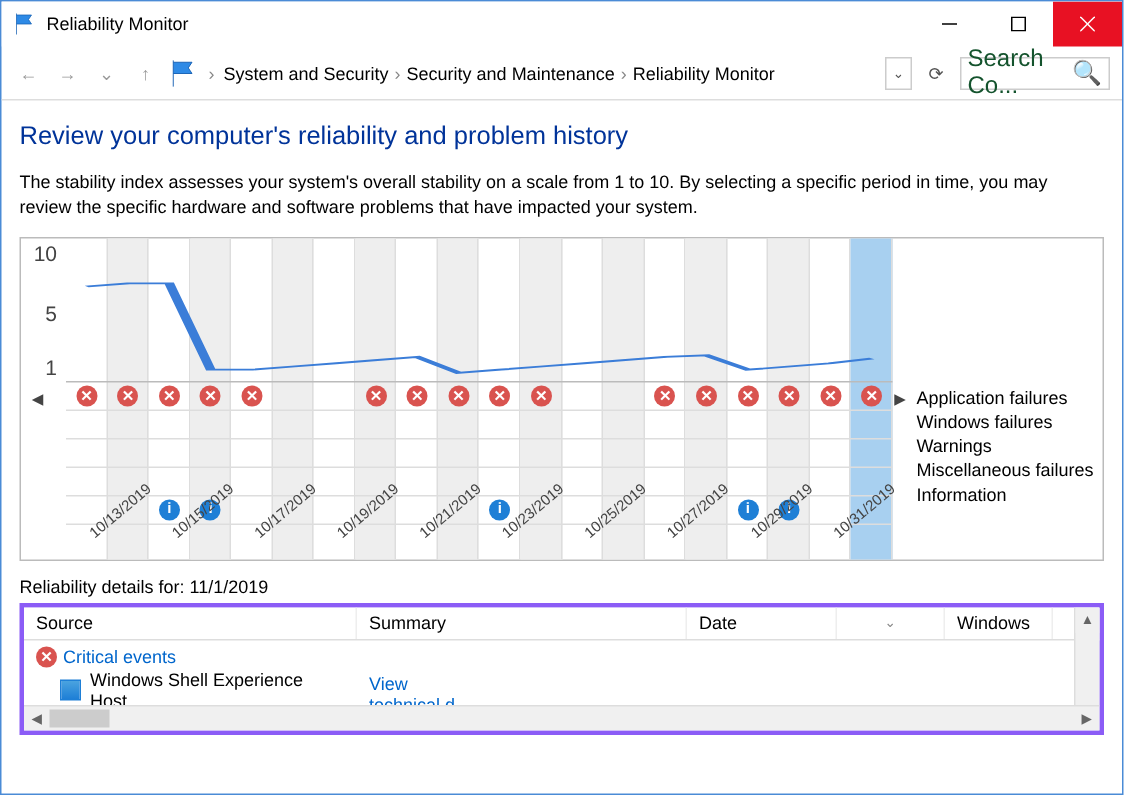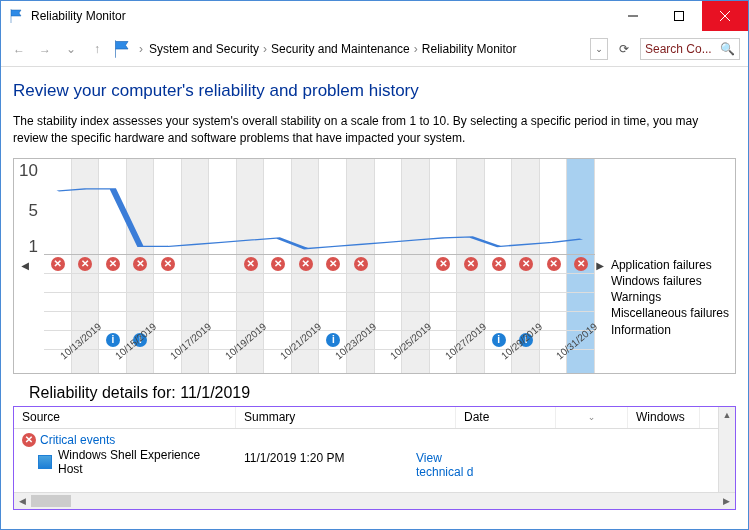--- a/index.html
+++ b/index.html
@@ -8,51 +8,51 @@
 .titlebar-icon{width:16px;height:16px;margin-right:6px}
 .titlebar-text{flex:1;font-size:12px;color:#000}
 .winbtn{width:46px;height:30px;display:flex;align-items:center;justify-content:center;color:#000}
 .winbtn.close{background:#e81123;color:#fff}
 .navbar{height:36px;display:flex;align-items:center;padding:0 8px;border-bottom:1px solid #ddd;gap:6px}
 .nav-arrow{width:20px;height:20px;display:flex;align-items:center;justify-content:center;color:#999}
 .flag-icon{width:20px;height:20px}
 .breadcrumb{display:flex;align-items:center;gap:4px;flex:1;color:#000;font-size:12px}
 .breadcrumb span.sep{color:#888}
 .refresh{color:#555}
-.search{width:100px;height:22px;border:1px solid #ccc;display:flex;align-items:center;padding:0 4px;color:#7f1d1d;font-size:12px}
+.search{width:100px;height:22px;border:1px solid #ccc;display:flex;align-items:center;padding:0 4px;color:#14532d;font-size:16px}
 .search span.mag{margin-left:auto}
 .content{padding:14px 12px 0 12px}
 h1{color:#003399;font-weight:400;font-size:17px;margin-bottom:12px}
 .desc{font-size:12px;color:#000;line-height:1.45;margin-bottom:10px}
 .viewby-row{display:flex;font-size:12px;margin-bottom:2px}
 .viewby-row .right{margin-left:auto}
 .link{color:#0066cc}
 .chart-wrap{position:relative;border:1px solid #bbb;height:216px;margin-top:2px}
 .chart-area{position:absolute;left:30px;right:140px;top:0;bottom:0}
 .grid-cols{position:absolute;inset:0;display:grid;grid-template-columns:repeat(20,1fr)}
 .grid-cols div{border-right:1px solid #ddd}
 .grid-cols div.shade{background:#eee}
 .grid-cols div.selected{background:#a8d0f0}
 .stability{position:absolute;left:0;right:0;top:0;height:96px;border-bottom:1px solid #bbb}
-.y-labels{position:absolute;left:4px;top:0;height:96px;width:22px;font-size:17px;color:#444}
+.y-labels{position:absolute;left:4px;top:0;height:96px;width:22px;font-size:14px;color:#444}
 .y-labels div{position:absolute;right:2px}
 .rows{position:absolute;left:0;right:0;top:96px;height:95px}
 .row{height:19px;border-bottom:1px solid #ddd;position:relative}
 .x-labels{position:absolute;left:0;right:0;bottom:0;height:25px}
 .x-labels div{position:absolute;transform:rotate(-40deg);transform-origin:left top;font-size:10px;color:#444;white-space:nowrap;top:5px}
 .categories{position:absolute;right:6px;top:98px;font-size:12px;color:#000;line-height:1.35}
 .scroll-arrow{position:absolute;top:98px;width:14px;height:18px;display:flex;align-items:center;justify-content:center;color:#444;font-size:10px}
 .scroll-arrow.left{left:4px}
 .scroll-arrow.right{right:128px}
 svg.line{position:absolute;left:0;top:0;width:100%;height:96px}
 .icon-dot{position:absolute;width:14px;height:14px;border-radius:50%;display:flex;align-items:center;justify-content:center;color:#fff;font-size:10px;font-weight:bold;transform:translateX(-50%)}
 .icon-dot.err{background:#d9534f}
 .icon-dot.info{background:#1e7fd6}
-.details-hdr{font-size:16px;margin:10px 0 4px 16px}
-.table{border:1px solid #8b5cf6;height:104px;position:relative;overflow:hidden}
+.details-hdr{font-size:12px;margin:10px 0 4px 0}
+.table{border:3px solid #8b5cf6;height:88px;position:relative;overflow:hidden}
 .thead{display:flex;background:#fff;border-bottom:1px solid #ddd;height:22px;align-items:center;font-size:12px}
 .thead div{padding:0 8px;border-right:1px solid #eee;height:100%;display:flex;align-items:center}
 .tbody{font-size:12px}
 .group-row{display:flex;align-items:center;gap:4px;height:22px;padding-left:8px;color:#0066cc}
 .data-row{display:flex;height:22px;}
 .data-row div{padding:0 8px}
 .c-source{width:222px;display:flex;align-items:center;gap:6px}
 .c-summary{width:220px}
 .c-date{width:172px}
 .c-action{width:92px;color:#0066cc}
@@ -218,21 +218,20 @@
     <div class="tbody">
       <div class="group-row">
         <span class="icon-dot err" style="position:static;transform:none">✕</span>
         <span>Critical events</span>
       </div>
       <div class="data-row">
         <div class="c-source" style="padding-left:24px">
           <span class="app-icon"></span>
           <span>Windows Shell Experience Host</span>
         </div>
-        <div class="c-date">11/1/2019 1:20 PM</div>
         <div class="c-action">View  technical d</div>
       </div>
     </div>
     <div class="vscroll">
       <div class="btn">▲</div>
     </div>
     <div class="hscroll">
       <div class="btn">◀</div>
       <div class="thumb"></div>
       <div style="flex:1"></div>

